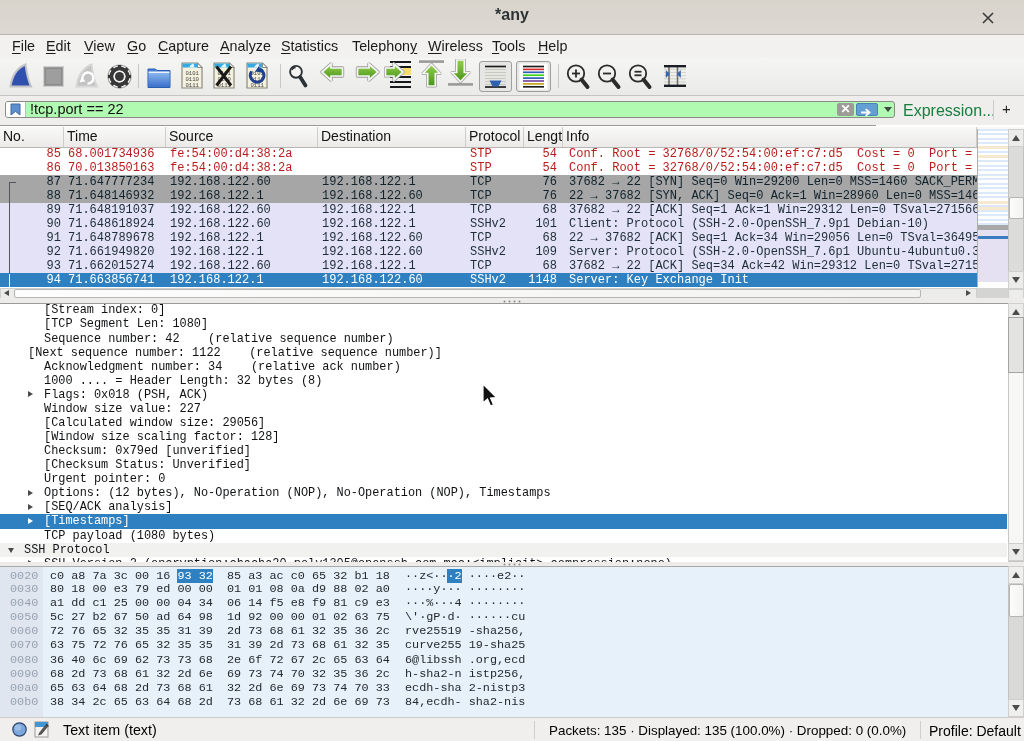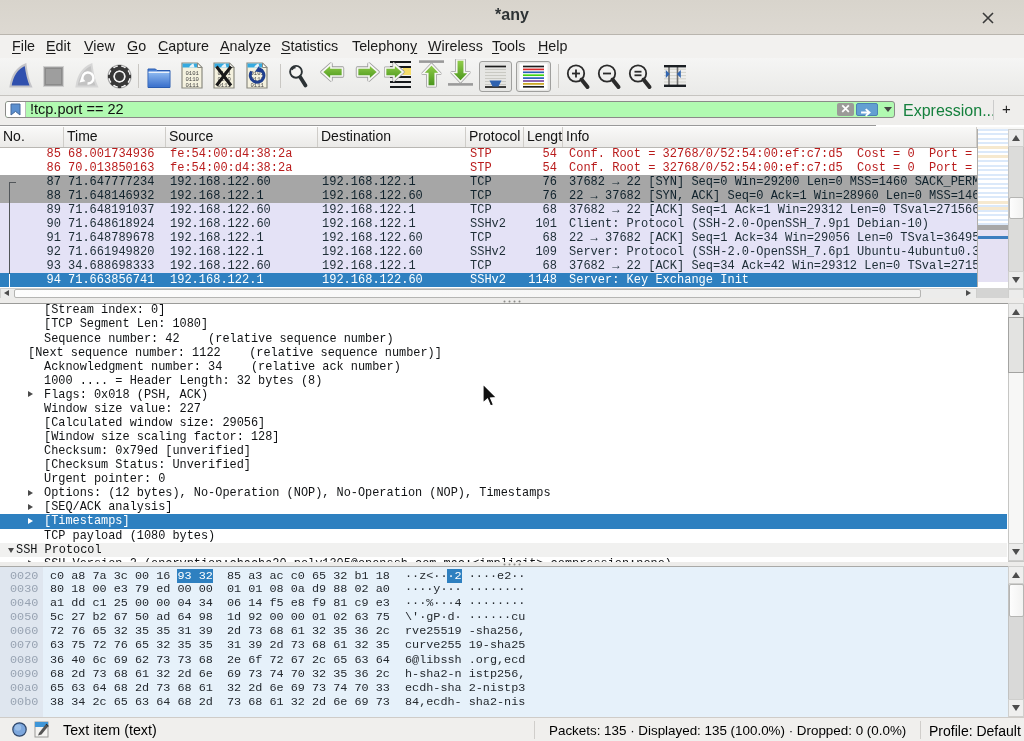--- a/index.html
+++ b/index.html
@@ -335,21 +335,21 @@
   </div>
   <div id="prows">
     <div class="prow" style="top:21px"><span class="c0">85</span><span class="c1">68.001734936</span><span class="c2">fe:54:00:d4:38:2a</span><span class="c4">STP</span><span class="c5">54</span><span class="c6">Conf. Root = 32768/0/52:54:00:ef:c7:d5  Cost = 0  Port = 0x8005</span></div>
     <div class="prow" style="top:35.03px"><span class="c0">86</span><span class="c1">70.013850163</span><span class="c2">fe:54:00:d4:38:2a</span><span class="c4">STP</span><span class="c5">54</span><span class="c6">Conf. Root = 32768/0/52:54:00:ef:c7:d5  Cost = 0  Port = 0x8005</span></div>
     <div class="prow rgray" style="top:49.06px"><span class="c0">87</span><span class="c1">71.647777234</span><span class="c2">192.168.122.60</span><span class="c3">192.168.122.1</span><span class="c4">TCP</span><span class="c5">76</span><span class="c6">37682 → 22 [SYN] Seq=0 Win=29200 Len=0 MSS=1460 SACK_PERM=1</span></div>
     <div class="prow rgray" style="top:63.09px"><span class="c0">88</span><span class="c1">71.648146932</span><span class="c2">192.168.122.1</span><span class="c3">192.168.122.60</span><span class="c4">TCP</span><span class="c5">76</span><span class="c6">22 → 37682 [SYN, ACK] Seq=0 Ack=1 Win=28960 Len=0 MSS=1460</span></div>
     <div class="prow rlav" style="top:77.12px"><span class="c0">89</span><span class="c1">71.648191037</span><span class="c2">192.168.122.60</span><span class="c3">192.168.122.1</span><span class="c4">TCP</span><span class="c5">68</span><span class="c6">37682 → 22 [ACK] Seq=1 Ack=1 Win=29312 Len=0 TSval=2715660</span></div>
     <div class="prow rlav" style="top:91.16px"><span class="c0">90</span><span class="c1">71.648618924</span><span class="c2">192.168.122.60</span><span class="c3">192.168.122.1</span><span class="c4">SSHv2</span><span class="c5">101</span><span class="c6">Client: Protocol (SSH-2.0-OpenSSH_7.9p1 Debian-10)</span></div>
     <div class="prow rlav" style="top:105.19px"><span class="c0">91</span><span class="c1">71.648789678</span><span class="c2">192.168.122.1</span><span class="c3">192.168.122.60</span><span class="c4">TCP</span><span class="c5">68</span><span class="c6">22 → 37682 [ACK] Seq=1 Ack=34 Win=29056 Len=0 TSval=36495</span></div>
     <div class="prow rlav" style="top:119.22px"><span class="c0">92</span><span class="c1">71.661949820</span><span class="c2">192.168.122.1</span><span class="c3">192.168.122.60</span><span class="c4">SSHv2</span><span class="c5">109</span><span class="c6">Server: Protocol (SSH-2.0-OpenSSH_7.6p1 Ubuntu-4ubuntu0.3</span></div>
-    <div class="prow rlav" style="top:133.25px"><span class="c0">93</span><span class="c1">34.688698333</span><span class="c2">192.168.122.60</span><span class="c3">192.168.122.1</span><span class="c4">TCP</span><span class="c5">68</span><span class="c6">37682 → 22 [ACK] Seq=34 Ack=42 Win=29312 Len=0 TSval=2715</span></div>
+    <div class="prow rlav" style="top:133.25px"><span class="c0">93</span><span class="c1">71.662015274</span><span class="c2">192.168.122.60</span><span class="c3">192.168.122.1</span><span class="c4">TCP</span><span class="c5">68</span><span class="c6">37682 → 22 [ACK] Seq=34 Ack=42 Win=29312 Len=0 TSval=2715</span></div>
     <div class="prow rsel" style="top:147.28px"><span class="c0">94</span><span class="c1">71.663856741</span><span class="c2">192.168.122.1</span><span class="c3">192.168.122.60</span><span class="c4">SSHv2</span><span class="c5">1148</span><span class="c6">Server: Key Exchange Init</span></div>
     <svg class="abs" style="left:0;top:49px" width="30" height="113" viewBox="0 0 30 113">
         <path d="M9.5 7.5 H16 M9.5 7 V113" stroke="#52565a" stroke-width="1" fill="none"></path>
         <path d="M9.5 99 V113" stroke="#fff" stroke-width="1"></path>
       </svg>
   </div>
 
   <div class="abs" id="minimap" style="left:977px;top:3px;width:31px;height:158px;background:#fff;border-left:1px solid #b0aeaa;overflow:hidden;">
     <div class="abs" style="left:0;top:0;width:31px;height:96px;background:repeating-linear-gradient(#dbe9fa 0 2px,#ffffff 2px 4.5px);"></div>
     <div class="abs" style="left:0;top:17px;width:31px;height:3px;background:#f6e9cf;"></div>
@@ -388,21 +388,21 @@
   <div class="dline" style="top:97.89px"><span style="margin-left:44px">Window size value: 227</span></div>
   <div class="dline" style="top:111.96px"><span style="margin-left:44px">[Calculated window size: 29056]</span></div>
   <div class="dline" style="top:126.03px"><span style="margin-left:44px">[Window size scaling factor: 128]</span></div>
   <div class="dline" style="top:140.1px"><span style="margin-left:44px">Checksum: 0x79ed [unverified]</span></div>
   <div class="dline" style="top:154.17px"><span style="margin-left:44px">[Checksum Status: Unverified]</span></div>
   <div class="dline" style="top:168.24px"><span style="margin-left:44px">Urgent pointer: 0</span></div>
   <div class="dline" style="top:182.31px"><i class="exp" style="left:28px"></i><span style="margin-left:44px">Options: (12 bytes), No-Operation (NOP), No-Operation (NOP), Timestamps</span></div>
   <div class="dline dsel" style="top:210.45px"><i class="exp" style="left:28px;border-left-color:#fff"></i><span style="margin-left:44px">[Timestamps]</span></div>
   <div class="dline" style="top:196.38px"><i class="exp" style="left:28px"></i><span style="margin-left:44px">[SEQ/ACK analysis]</span></div>
   <div class="dline" style="top:224.52px"><span style="margin-left:44px">TCP payload (1080 bytes)</span></div>
-  <div class="dline" style="top:238.59px;background:#f1f1f0"><i class="expd" style="left:8px"></i><span style="margin-left:16px">SSH Protocol</span></div>
+  <div class="dline" style="top:238.59px;background:#f1f1f0"><i class="expd" style="left:8px"></i><span style="margin-left:24px">SSH Protocol</span></div>
   <div class="dline" style="top:252.66px"><i class="exp" style="left:28px"></i><span style="margin-left:44px">SSH Version 2 (encryption:chacha20-poly1305@openssh.com mac:&lt;implicit&gt; compression:none)</span></div>
 </div>
 
 <div class="abs" style="left:1008px;top:303px;width:16px;height:259px;background:#f7f7f6;border:1px solid #c6c6c4;box-sizing:border-box;"></div>
 <div class="abs" style="left:1008px;top:303px;width:16px;height:18px;background:#ececeb;border:1px solid #cfcfcd;box-sizing:border-box;"></div>
 <div class="arr" style="left:1012px;top:309px;border-left:4px solid transparent;border-right:4px solid transparent;border-bottom:6px solid #4d4d4d;"></div>
 <div class="abs" style="left:1008px;top:317px;width:16px;height:56px;background:#e3e3e1;border:1px solid #a3a3a1;box-sizing:border-box;"></div>
 <div class="abs" style="left:1008px;top:543px;width:16px;height:18px;background:#ececeb;border:1px solid #cfcfcd;box-sizing:border-box;"></div>
 <div class="arr" style="left:1012px;top:549px;border-left:4px solid transparent;border-right:4px solid transparent;border-top:6px solid #4d4d4d;"></div>
 <div class="abs" id="divider2"></div>

